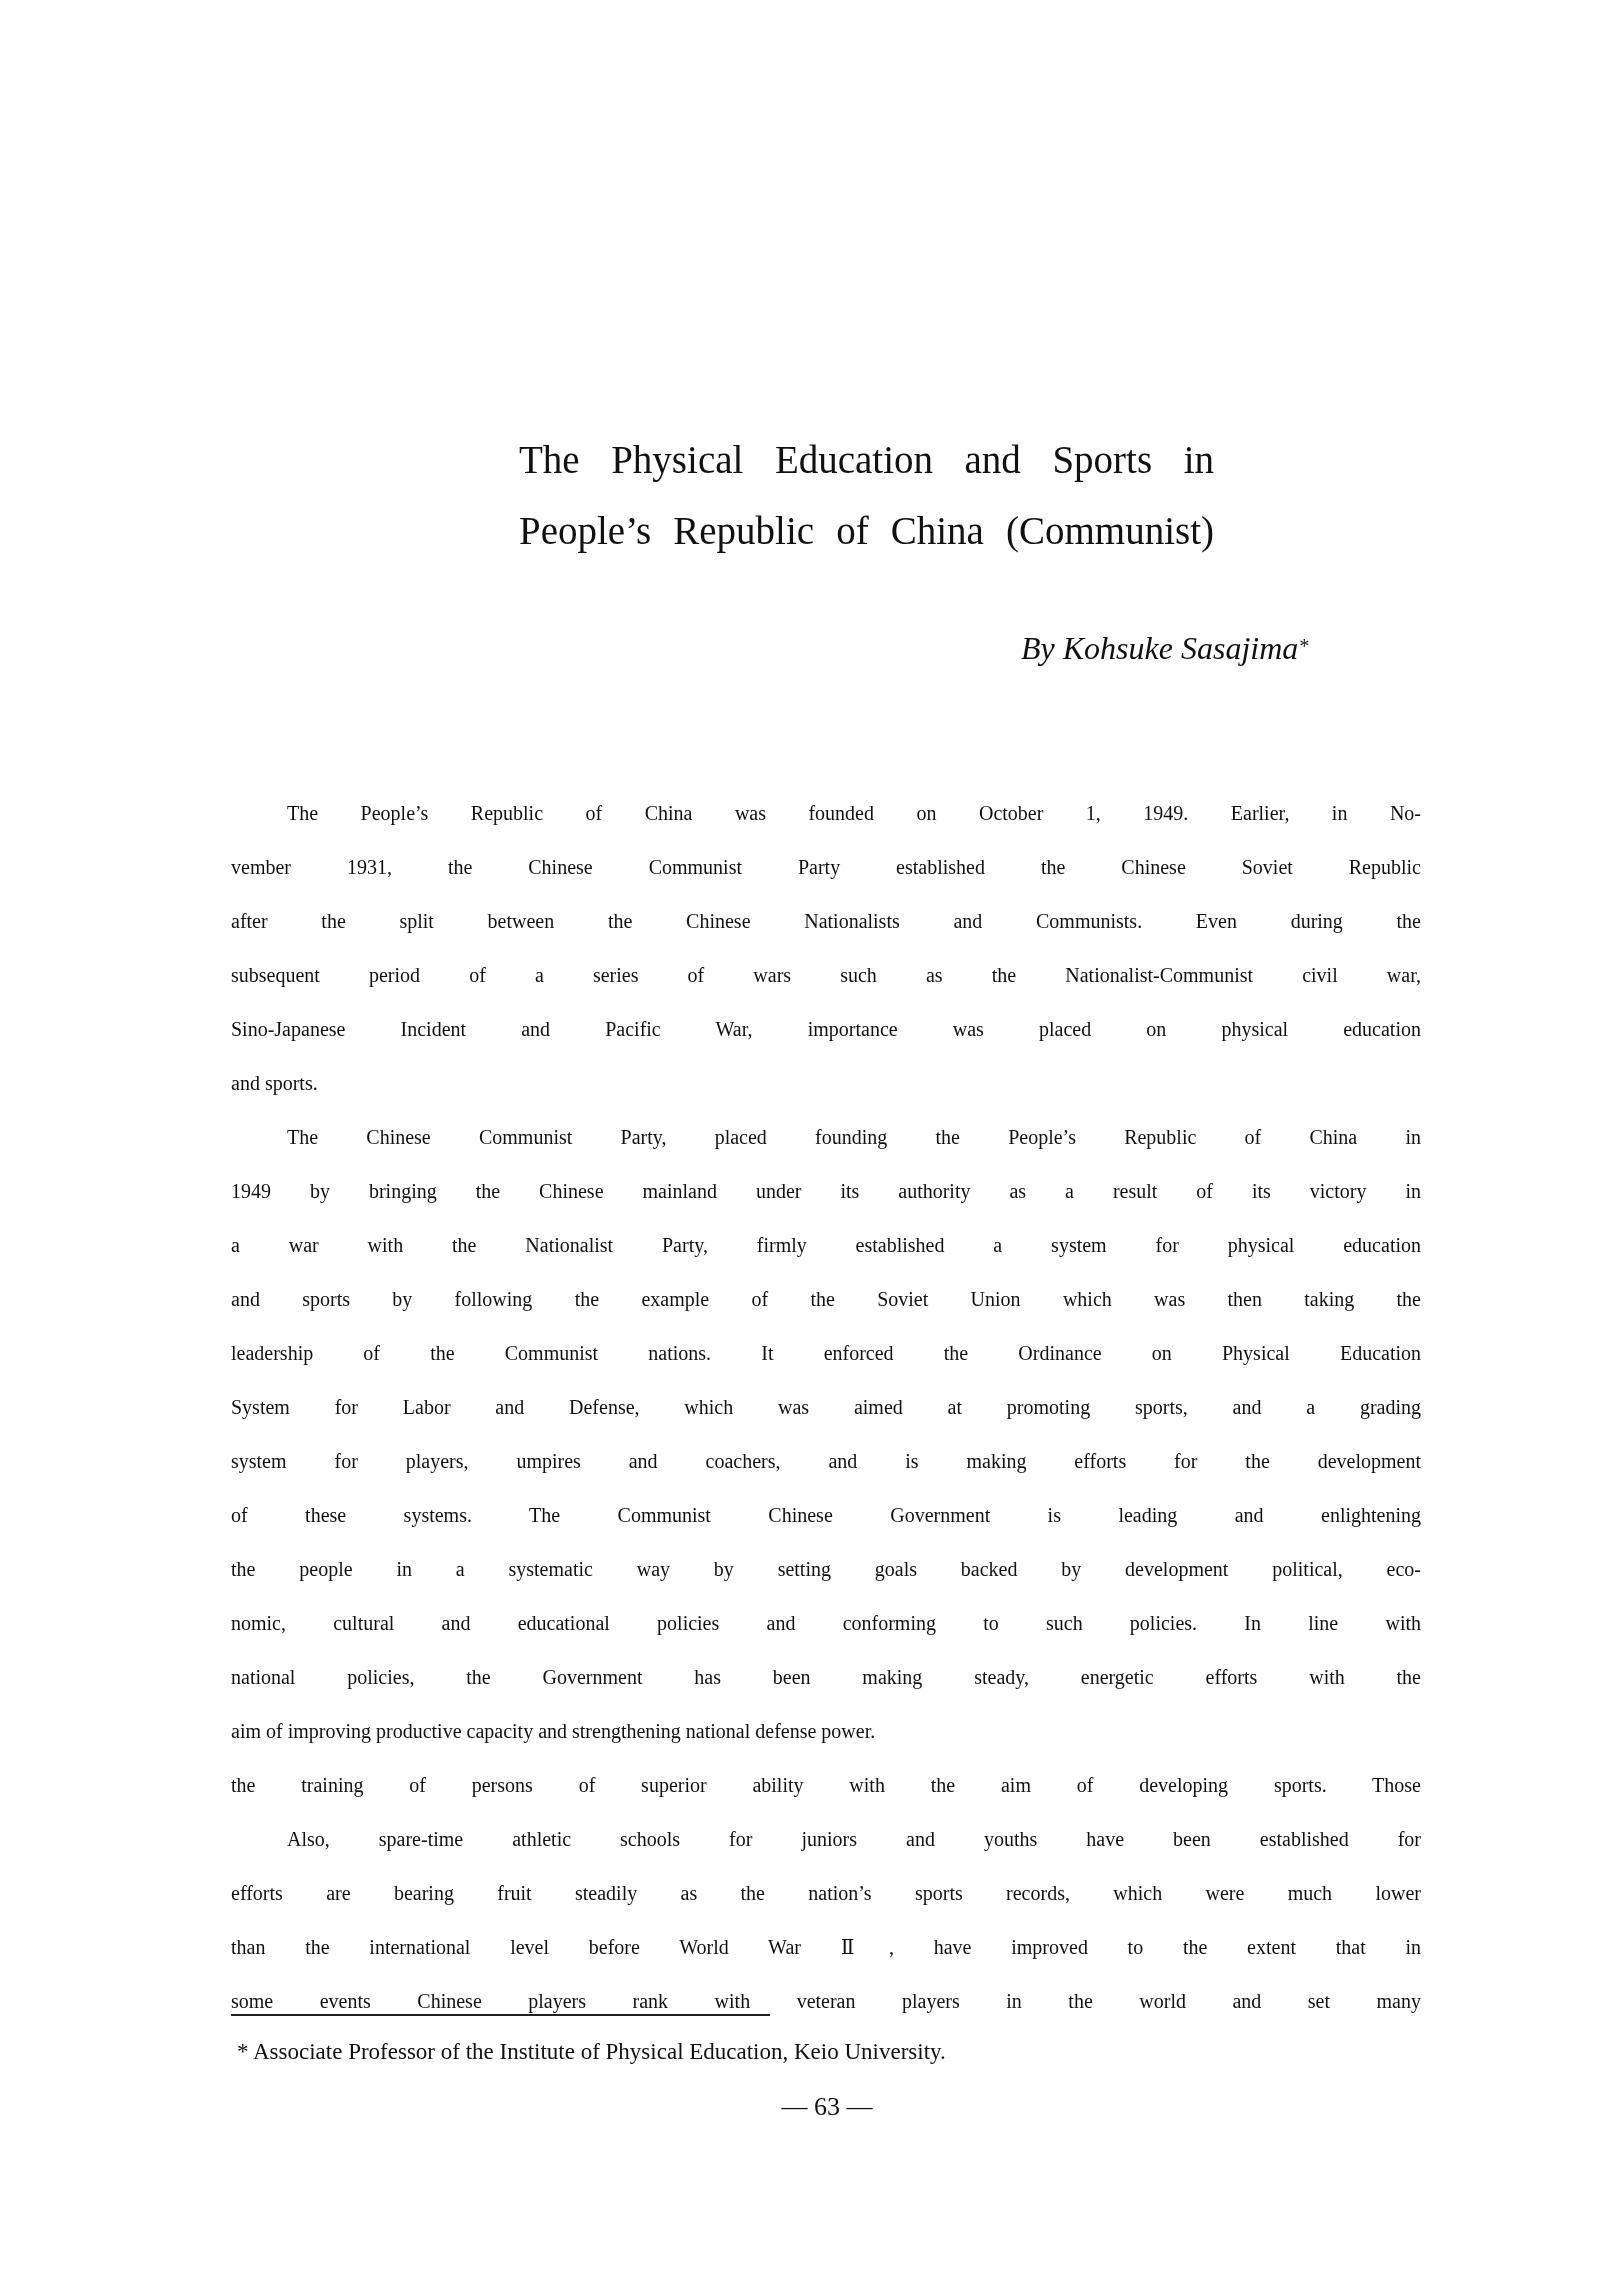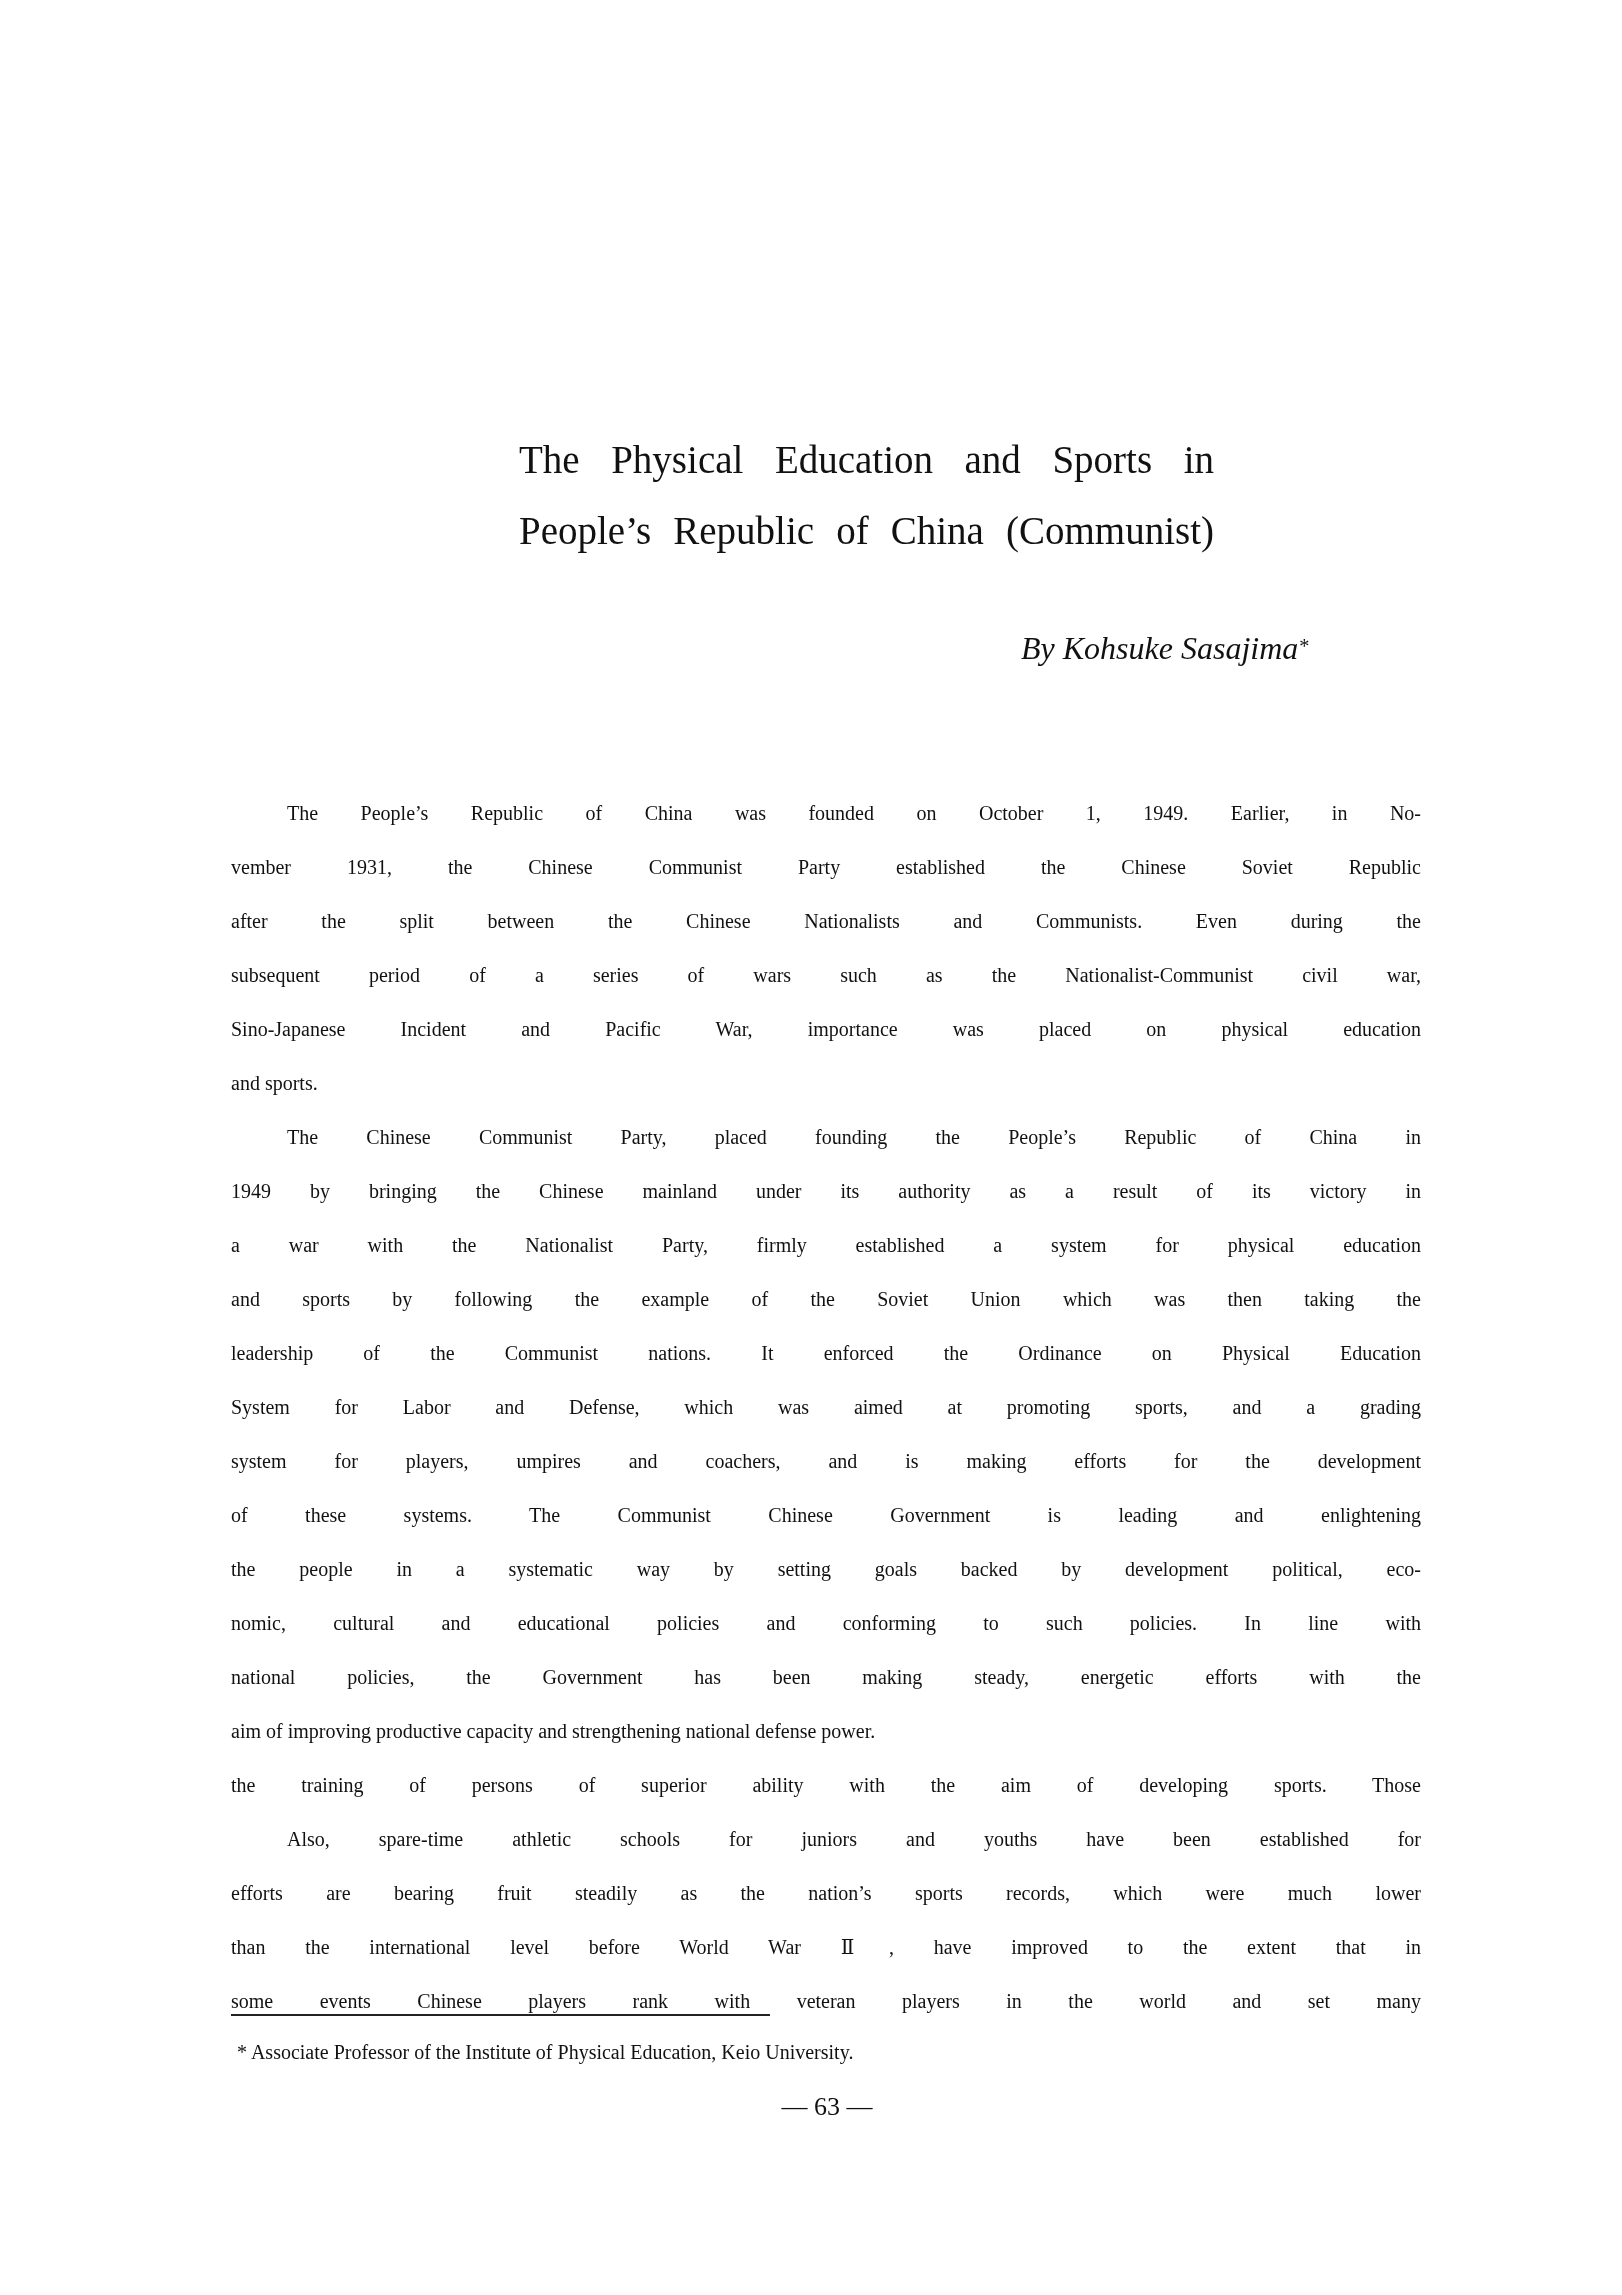--- a/index.html
+++ b/index.html
@@ -5,21 +5,21 @@
   html, body { margin:0; padding:0; background:#ffffff; }
   body { width:1622px; height:2295px; position:relative; overflow:hidden; color:#111; font-family:"Liberation Serif","DejaVu Serif",serif; }
   .title-line { position:absolute; left:479px; width:695px; font-size:39px; line-height:45px; white-space:nowrap; text-align-last:justify; text-align:justify;margin-left:40px; }
   .byline { position:absolute; left:1021px; width:329px; top:628px; font-size:32px; font-style:italic; line-height:41px; white-space:nowrap;font-family:Liberation Serif, serif; }
   .byline sup { font-size:20.4px; vertical-align:top; position:relative; top:-2.3px; }
   .body { position:absolute; left:231px; width:1190px; top:786px; }
   .line { height:54px; font-size:20px; line-height:54px; white-space:nowrap; text-align:justify; text-align-last:justify; overflow:hidden; }
   .line.indent { padding-left:56px; }
   .line.last { text-align-last:left; }
   .rule { position:absolute; left:231px; top:2014px; width:539px; height:2.3px; background:#222; }
-  .footnote { position:absolute; left:237px; top:2036px; font-size:20px; line-height:32px; white-space:nowrap; }
+  .footnote { position:absolute; left:237px; top:2036px; font-size:23px; line-height:32px; white-space:nowrap; }
   .pagenum { position:absolute; left:16px; width:1622px; text-align:center; top:2090px; font-size:26px; line-height:34px; }
 </style>
 </head>
 <body>
 
 <div>
   <div class="title-line" style="top:437px;">The Physical Education and Sports in</div>
   <div class="title-line" style="top:508px;">People’s Republic of China (Communist)</div>
 </div>
 

